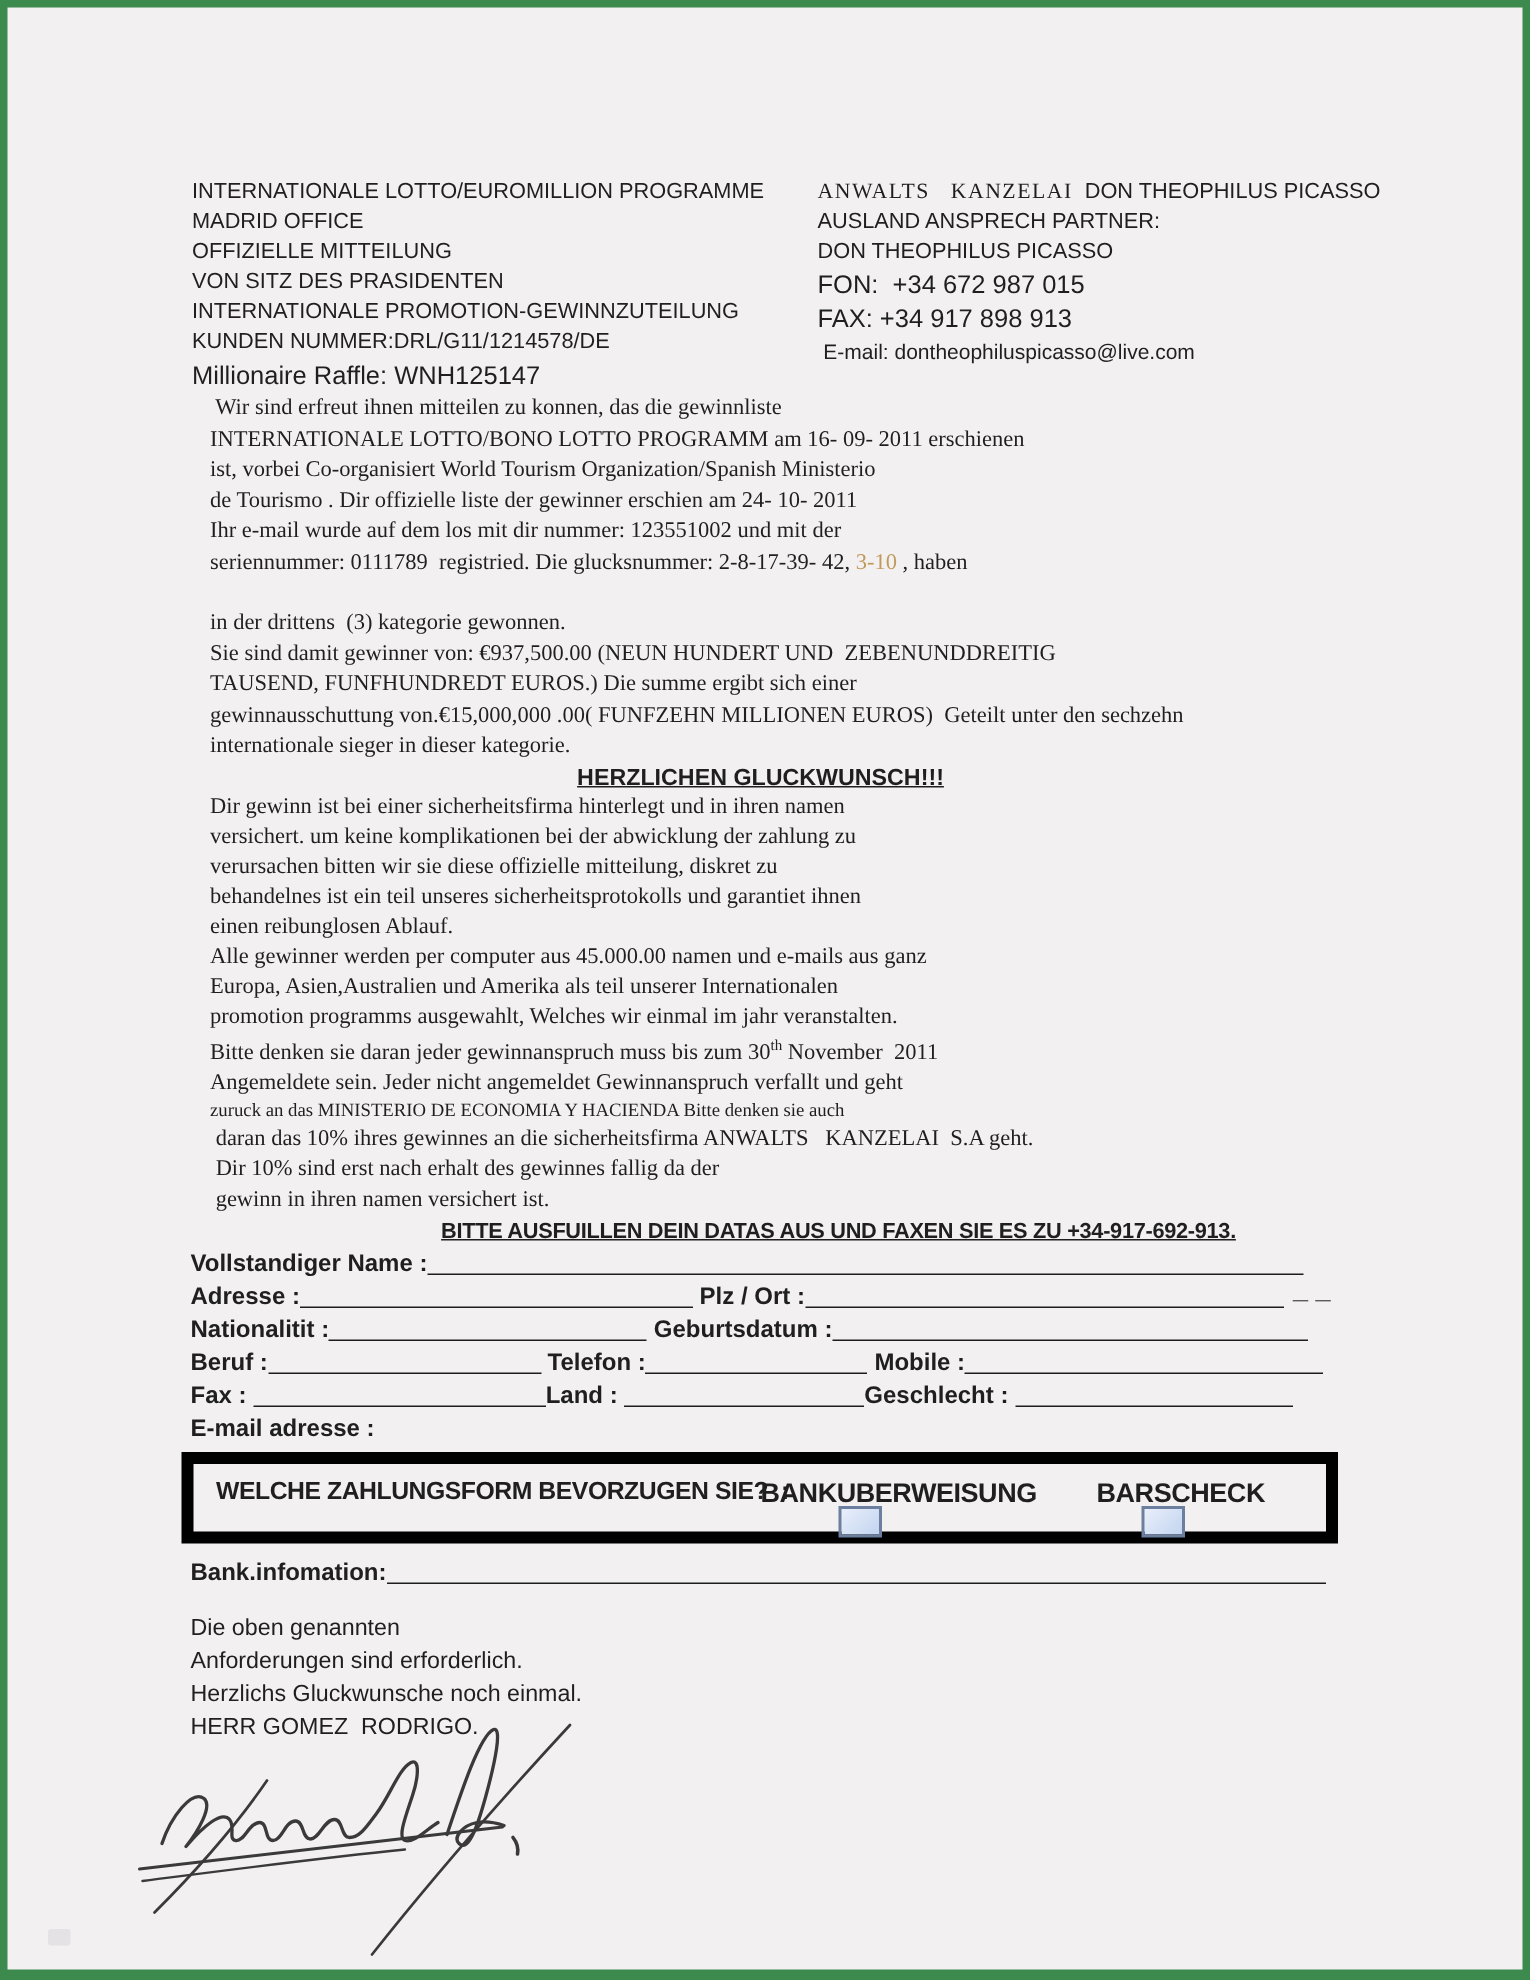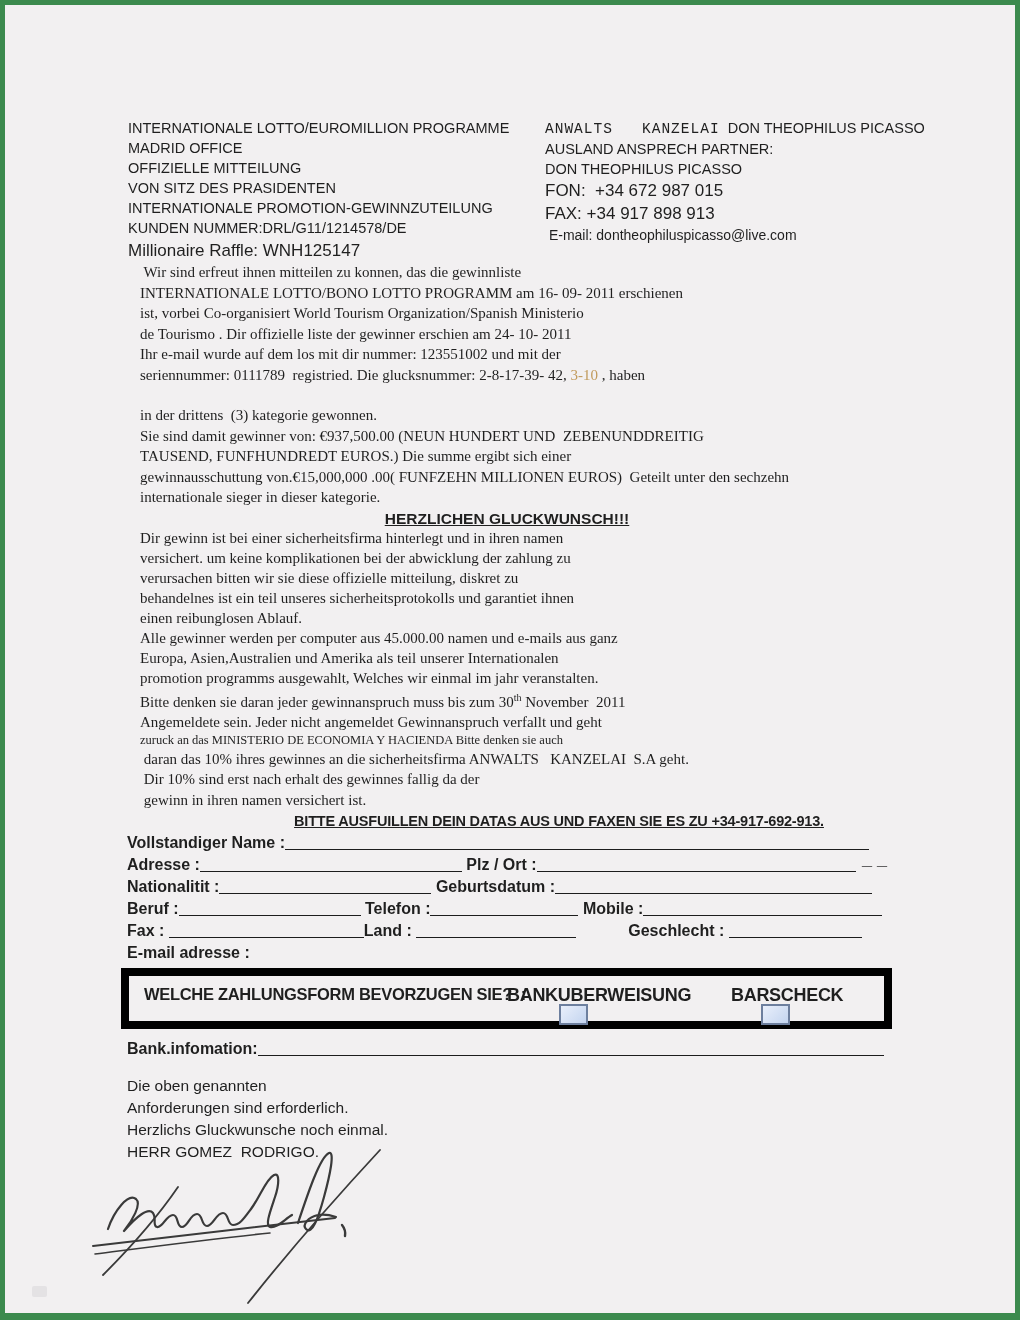--- a/index.html
+++ b/index.html
@@ -13,21 +13,21 @@
     border-bottom-width:7px;
     overflow:hidden;
   }
   
   .hdr { display:flex; padding:113px 0 0 123px; }
   .hdr-left { width:417px; }
   .hdr-left div, .hdr-right div { white-space:pre; }
   .hl { font-size:14.5px; line-height:20px; }
   .hl-big { font-size:17px; line-height:22px; margin-top:2px; }
   .hdr-right { font-size:14.5px; line-height:20px; }
-  .serif { font-family:Liberation Mono, monospace; letter-spacing:1px; }
+  .serif { font-family:Liberation Serif, serif; letter-spacing:1px; }
   .hr-big { font-size:17px; line-height:23px; }
   .hr-mail { font-size:14px; line-height:20px; }
   
   .center-block { width:760px; margin-left:122px; text-align:center; }
   .title { margin-top:22px; font-size:17.5px; font-weight:bold; }
   .title span, .congrats span, .faxline span { text-decoration:underline; white-space:pre; }
   .congrats { margin-top:2px; font-size:15.5px; font-weight:bold; }
   .faxline { margin-top:3px; font-size:14.5px; font-weight:bold; letter-spacing:-0.2px; }
   .faxline span { display:inline-block; transform:translateX(52px); }
   
@@ -138,21 +138,21 @@
       <span class="flabel"> Telefon :</span>
       <span class="fill" style="width:148px"></span>
       <span class="flabel"> Mobile :</span>
       <span class="fill grow" style="margin-right:5px"></span>
     </div>
     <div class="frow">
       <span class="flabel">Fax : </span>
       <span class="fill" style="width:195px"></span>
       <span class="flabel">Land : </span>
       <span class="fill" style="width:160px"></span>
-      <span class="flabel" style="margin-left:52px">Geschlecht : </span>
+      <span class="flabel" style="">Geschlecht : </span>
       <span class="fill grow" style="margin-right:25px"></span>
     </div>
     <div class="frow">
       <span class="flabel">E-mail adresse :</span>
     </div>
   </div>
 
   <div class="paybox">
     <span class="q">WELCHE ZAHLUNGSFORM BEVORZUGEN SIE?  :</span>
     <span class="opt opt1">BANKUBERWEISUNG</span>

